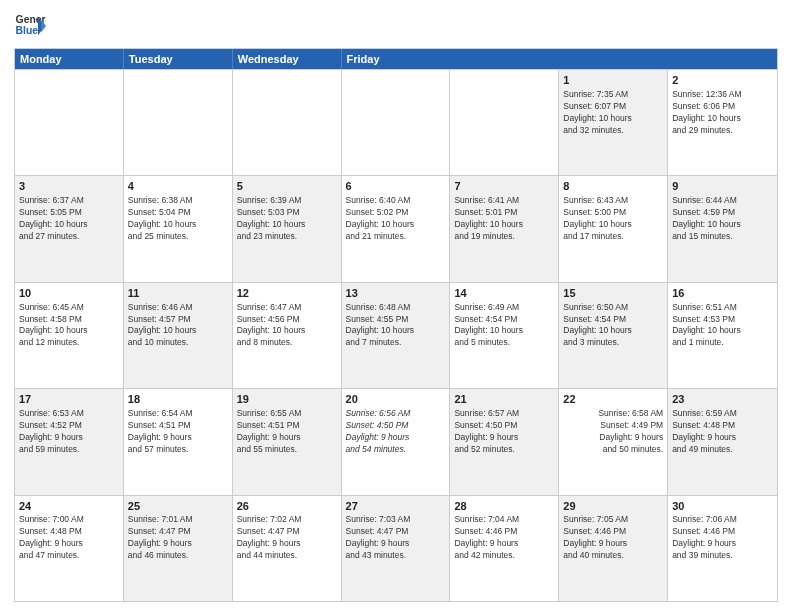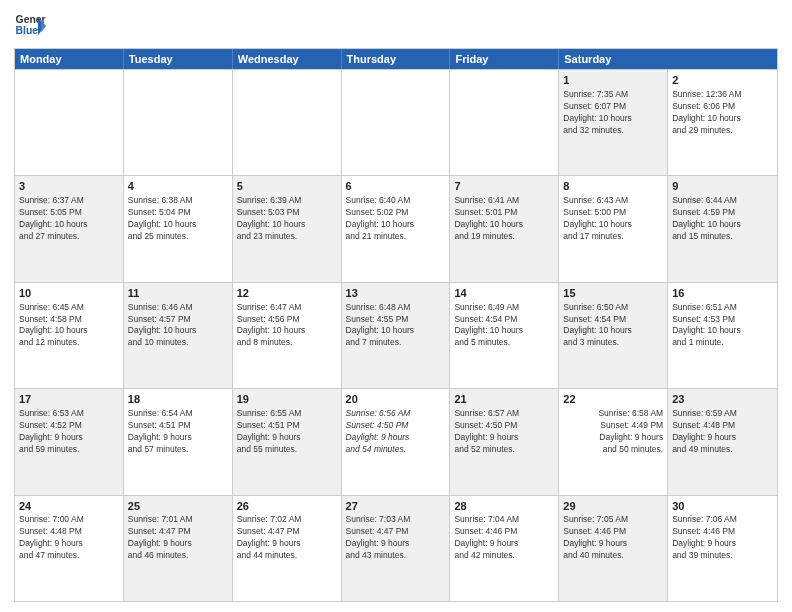--- a/index.html
+++ b/index.html
@@ -120,23 +120,21 @@
       <div class="month-title"></div>
       <div class="location"></div>
     </div>
   </div>
 
   <div class="calendar">
     <div class="cal-header">
         <div class="cal-header-cell">Monday</div>
         <div class="cal-header-cell">Tuesday</div>
         <div class="cal-header-cell">Wednesday</div>
-        <div class="cal-header-cell">Thursday</div>
         <div class="cal-header-cell">Friday</div>
-        <div class="cal-header-cell">Saturday</div>
       </div>
     <div class="cal-body">
     <div class="cal-row">
           <div class="cal-cell empty"></div>
           <div class="cal-cell empty"></div>
           <div class="cal-cell empty"></div>
           <div class="cal-cell empty"></div>
           <div class="cal-cell empty"></div>
           <div class="cal-cell shaded">
             <span class="day-num">1</span>

